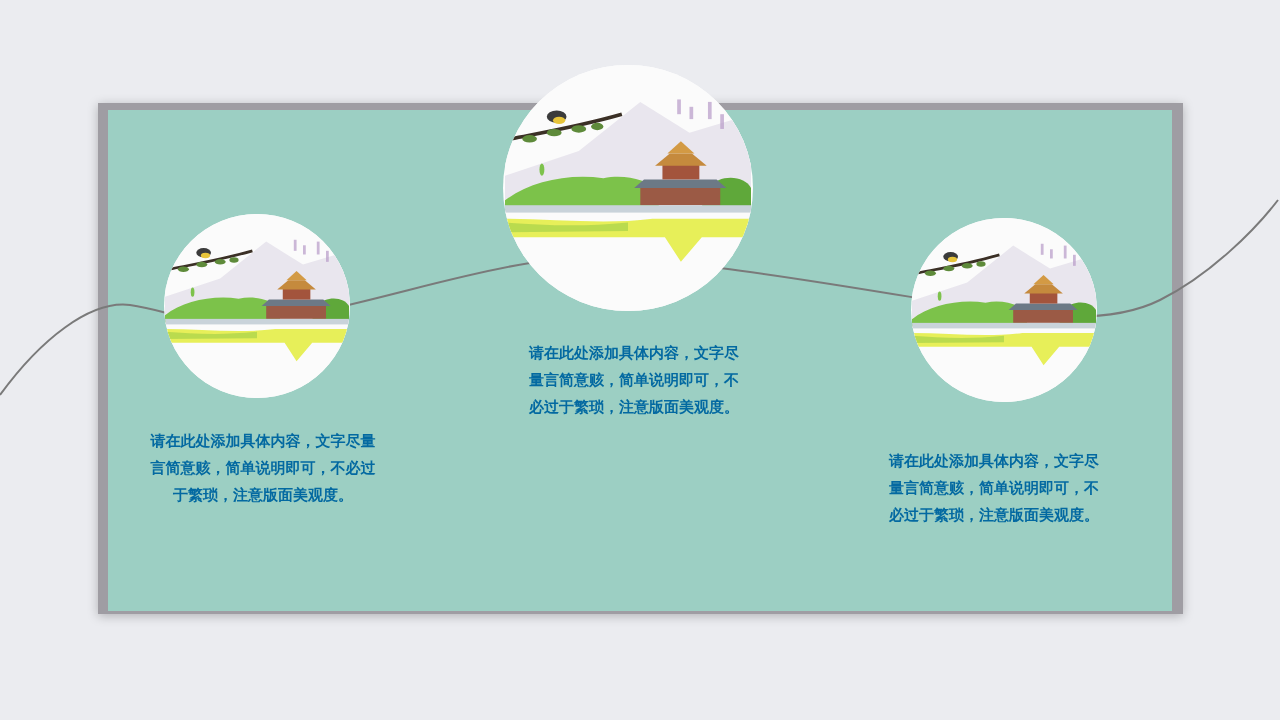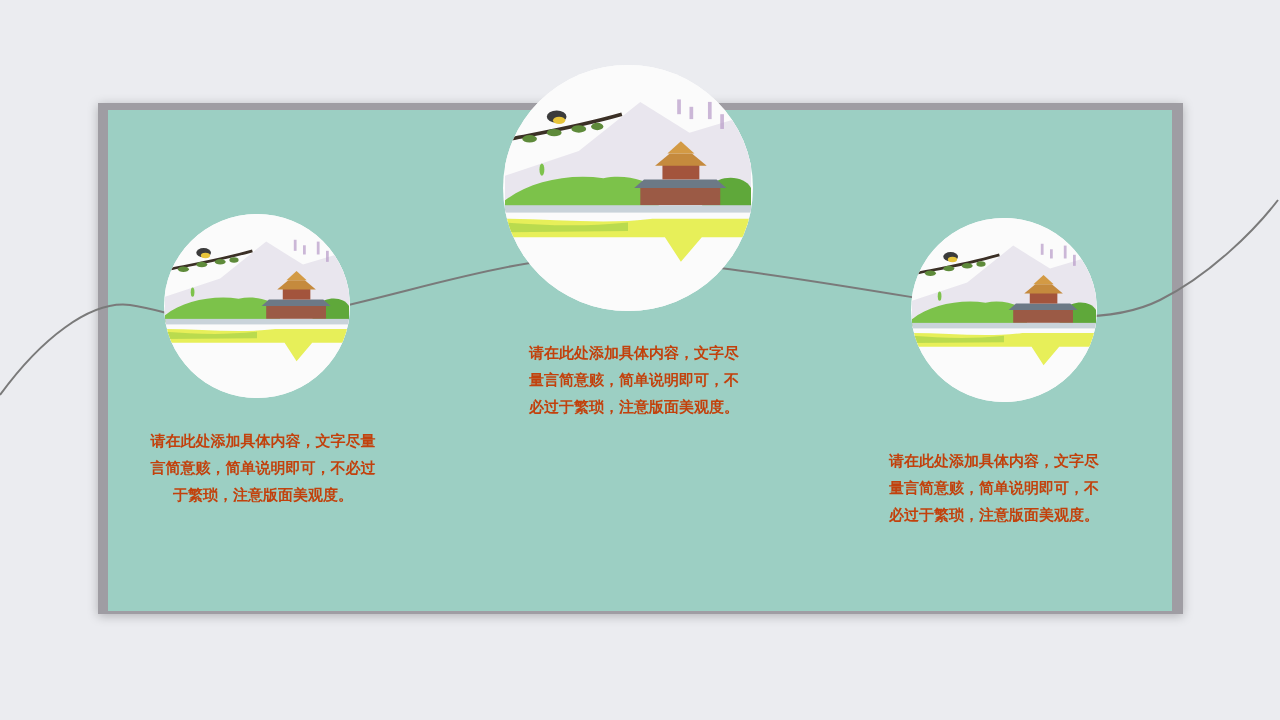--- a/index.html
+++ b/index.html
@@ -2,21 +2,21 @@
 <html><head>
 <meta charset="utf-8">
 <style>
   html,body{margin:0;padding:0;}
   body{width:1280px;height:720px;background:#ebecf0;position:relative;overflow:hidden;font-family:"DejaVu Sans","Liberation Sans",sans-serif;}
   .frame{position:absolute;left:98px;top:103px;width:1085px;height:511px;background:#9f9da3;box-shadow:0 2px 10px rgba(0,0,0,0.25);}
   .panel{position:absolute;left:108px;top:110px;width:1064px;height:501px;background:#9ccfc3;}
   svg.curve{position:absolute;left:0;top:0;width:1280px;height:720px;}
   .circle{position:absolute;border-radius:50%;overflow:hidden;background:#fdfdfd;}
   .circle svg{width:100%;height:100%;display:block;}
-  .txt{position:absolute;color:#c2410c;font-weight:bold;font-size:15px;line-height:27px;text-align:center;}
+  .txt{position:absolute;color:#0369a1;font-weight:bold;font-size:15px;line-height:27px;text-align:center;}
 </style>
 </head>
 <body>
 
 <div class="frame"></div>
 <div class="panel"></div>
 
 <svg class="curve" viewBox="0 0 1280 720">
   <path d="M0,395 C40,340 90,300 130,305 C170,310 200,330 260,322 C350,310 450,275 530,263 M720,268 C800,278 880,292 960,305 C1040,318 1110,325 1160,300 C1210,275 1255,230 1278,200" fill="none" stroke="#7a7a7a" stroke-width="2"></path>
 </svg>

